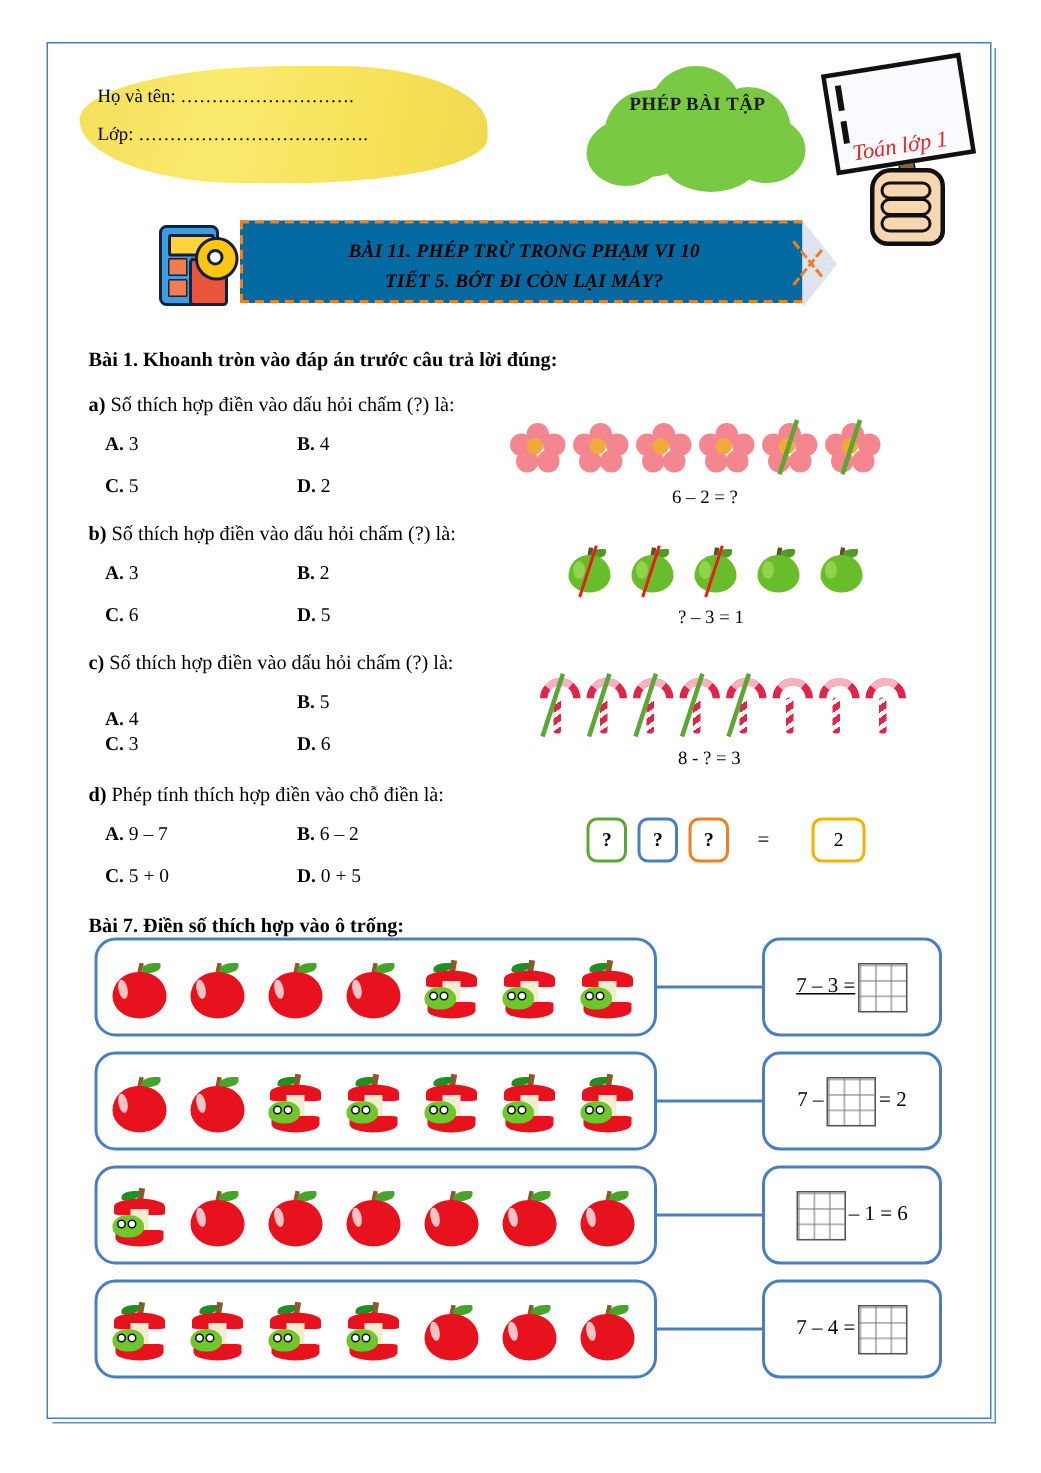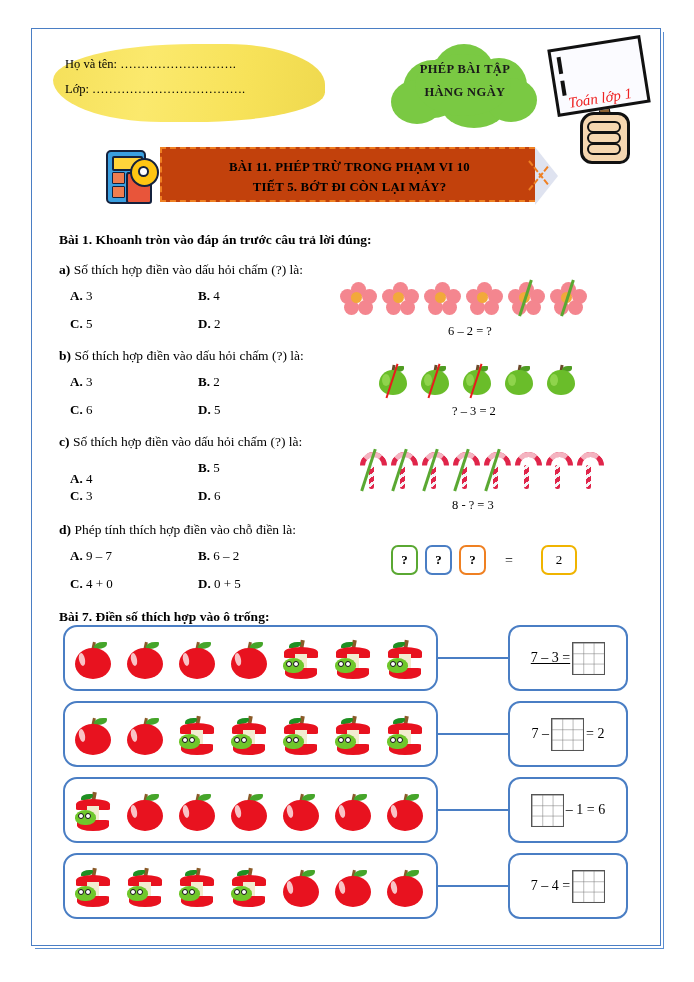--- a/index.html
+++ b/index.html
@@ -70,22 +70,23 @@
   .hand{
     position:absolute;left:34px;top:72px;width:44px;height:46px;
     background:#f6d7b0;border:3px solid #111;border-radius:14px 12px 10px 12px;
   }
   .finger{position:absolute;left:4px;width:30px;height:8px;background:#f6d7b0;border:2.5px solid #111;border-radius:6px;}
 
   
   .title-banner{
     position:absolute;left:160px;top:147px;width:375px;height:55px;
     border:2px dashed #ef8022;border-right:none;
-    background:#c2410c;
+    background:#0369a1;
     box-sizing:border-box;
+    font-style:italic;
   }
   .title-banner .arrow{
     position:absolute;right:-23px;top:-2px;width:0;height:0;
     border-top:29.5px solid transparent;border-bottom:29.5px solid transparent;
     border-left:23px solid #dfe3f0;
   }
   .title-banner .arrow-l1,.title-banner .arrow-l2{
     position:absolute;right:-24px;width:30px;height:0;
     border-top:2px dashed #ef8022;
   }
@@ -193,21 +194,20 @@
   <div class="cloud">
     <div class="c" style="left:18px;top:22px;width:60px;height:58px;"></div>
     <div class="c" style="left:48px;top:6px;width:62px;height:60px;"></div>
     <div class="c" style="left:86px;top:20px;width:56px;height:55px;"></div>
     <div class="c" style="left:6px;top:42px;width:52px;height:44px;"></div>
     <div class="c" style="left:56px;top:44px;width:66px;height:46px;"></div>
     <div class="c" style="left:100px;top:40px;width:52px;height:44px;"></div>
     <div class="c" style="left:30px;top:16px;width:96px;height:62px;"></div>
     <div class="cloud-text">
       <div>PHÉP BÀI TẬP</div>
-      <div>HÀNG NGÀY</div>
     </div>
   </div>
 
   <div class="sign">
     <div class="sign-pole"></div>
     <div class="sign-knob"></div>
     <div class="sign-board"></div>
     <div class="sign-text">Toán lớp 1</div>
     <div class="hand">
       <div class="finger" style="top:6px;"></div>
@@ -359,21 +359,21 @@
     </div>
     <div class="gapple" style="left: 168px; top: 0px;">
       <div class="stem"></div>
       <div class="leaf"></div>
       <div class="body"></div>
     </div>
     <div class="slash-red" style="left: 13px; top: -2px; height: 36px;"></div>
     <div class="slash-red" style="left: 55px; top: -2px; height: 36px;"></div>
     <div class="slash-red" style="left: 97px; top: -2px; height: 36px;"></div>
   </div>
-<div class="eq" style="left:452px;top:404px;">? – 3 = 2</div>
+<div class="eq" style="left:452px;top:404px;">? – 3 = 1</div>
 
 <div class="q" style="left:59px;top:434px;">
   <span class="lead">c)</span>
   <span>Số thích hợp điền vào dấu hỏi chấm (?) là:</span>
 </div>
 <div class="opt-row" style="left:70px;top:471px;">
   <b>A.</b>
   <span>4</span>
 </div>
 <div class="opt-row" style="left:198px;top:460px;">
@@ -444,21 +444,21 @@
 <div class="opt-row" style="left:70px;top:548px;">
   <b>A.</b>
   <span>9 – 7</span>
 </div>
 <div class="opt-row" style="left:198px;top:548px;">
   <b>B.</b>
   <span>6 – 2</span>
 </div>
 <div class="opt-row" style="left:70px;top:576px;">
   <b>C.</b>
-  <span>4 + 0</span>
+  <span>5 + 0</span>
 </div>
 <div class="opt-row" style="left:198px;top:576px;">
   <b>D.</b>
   <span>0 + 5</span>
 </div>
 
 <div class="qbox" style="left: 391px; top: 545px; border-color: rgb(90, 168, 50);">?</div>
 <div class="qbox" style="left: 425px; top: 545px; border-color: rgb(74, 126, 196);">?</div>
 <div class="qbox" style="left: 459px; top: 545px; border-color: rgb(239, 128, 34);">?</div>
 <div class="eq" style="left:505px;top:553px;font-size:14px;">=</div>

